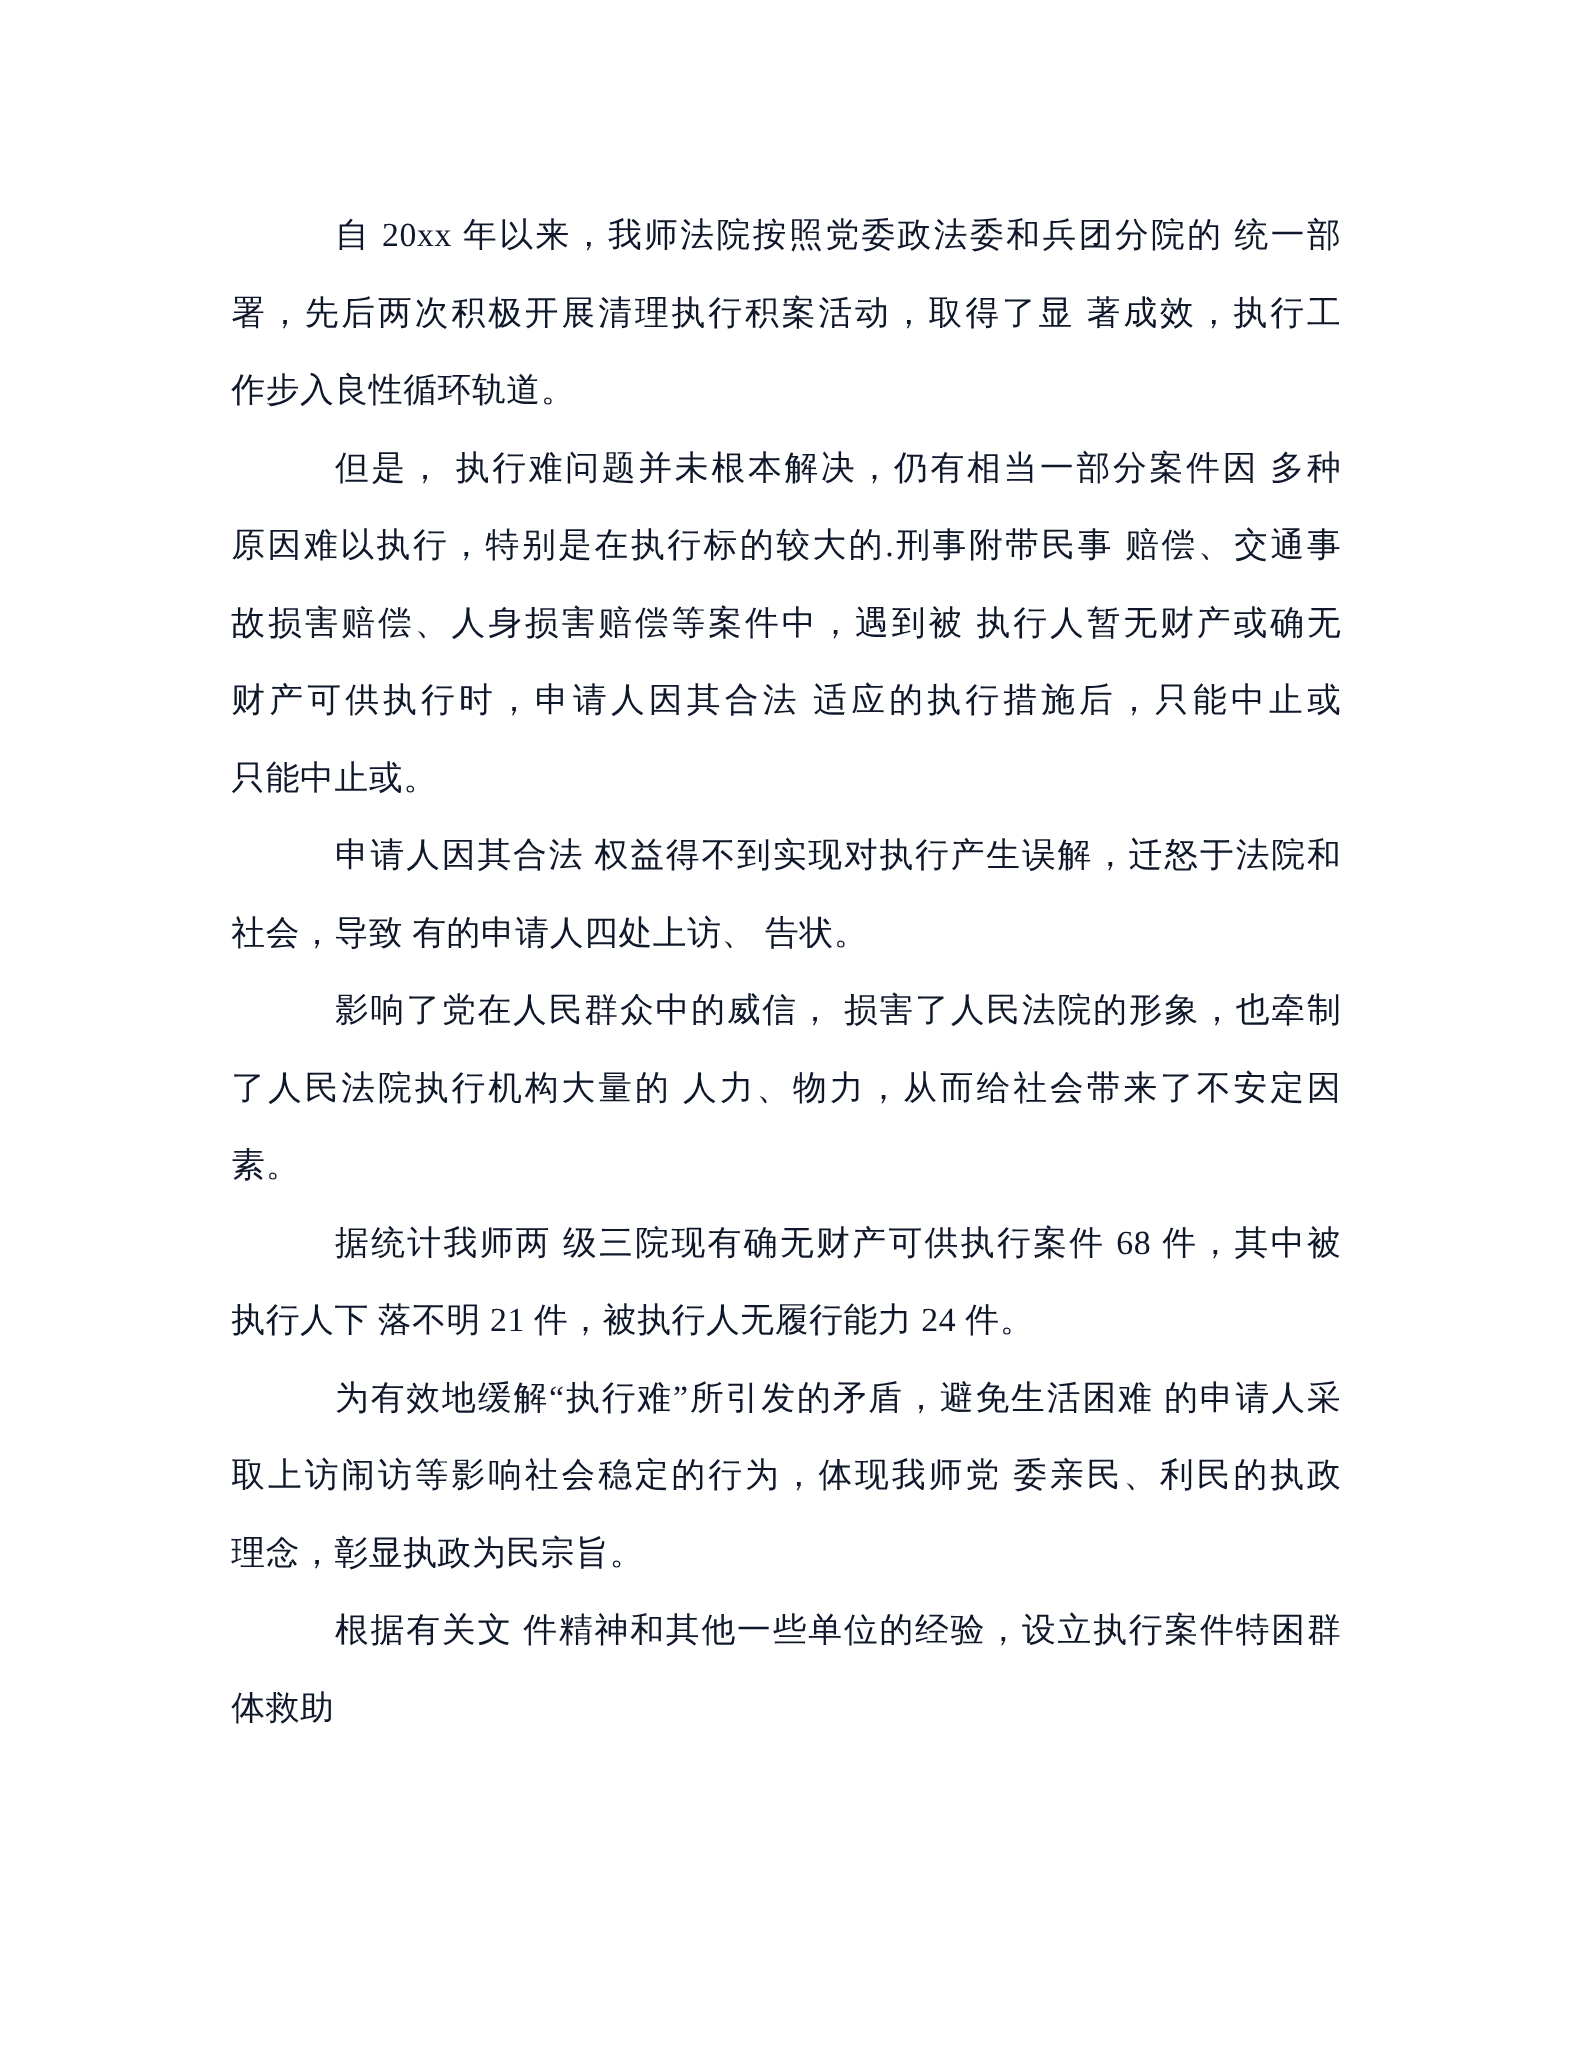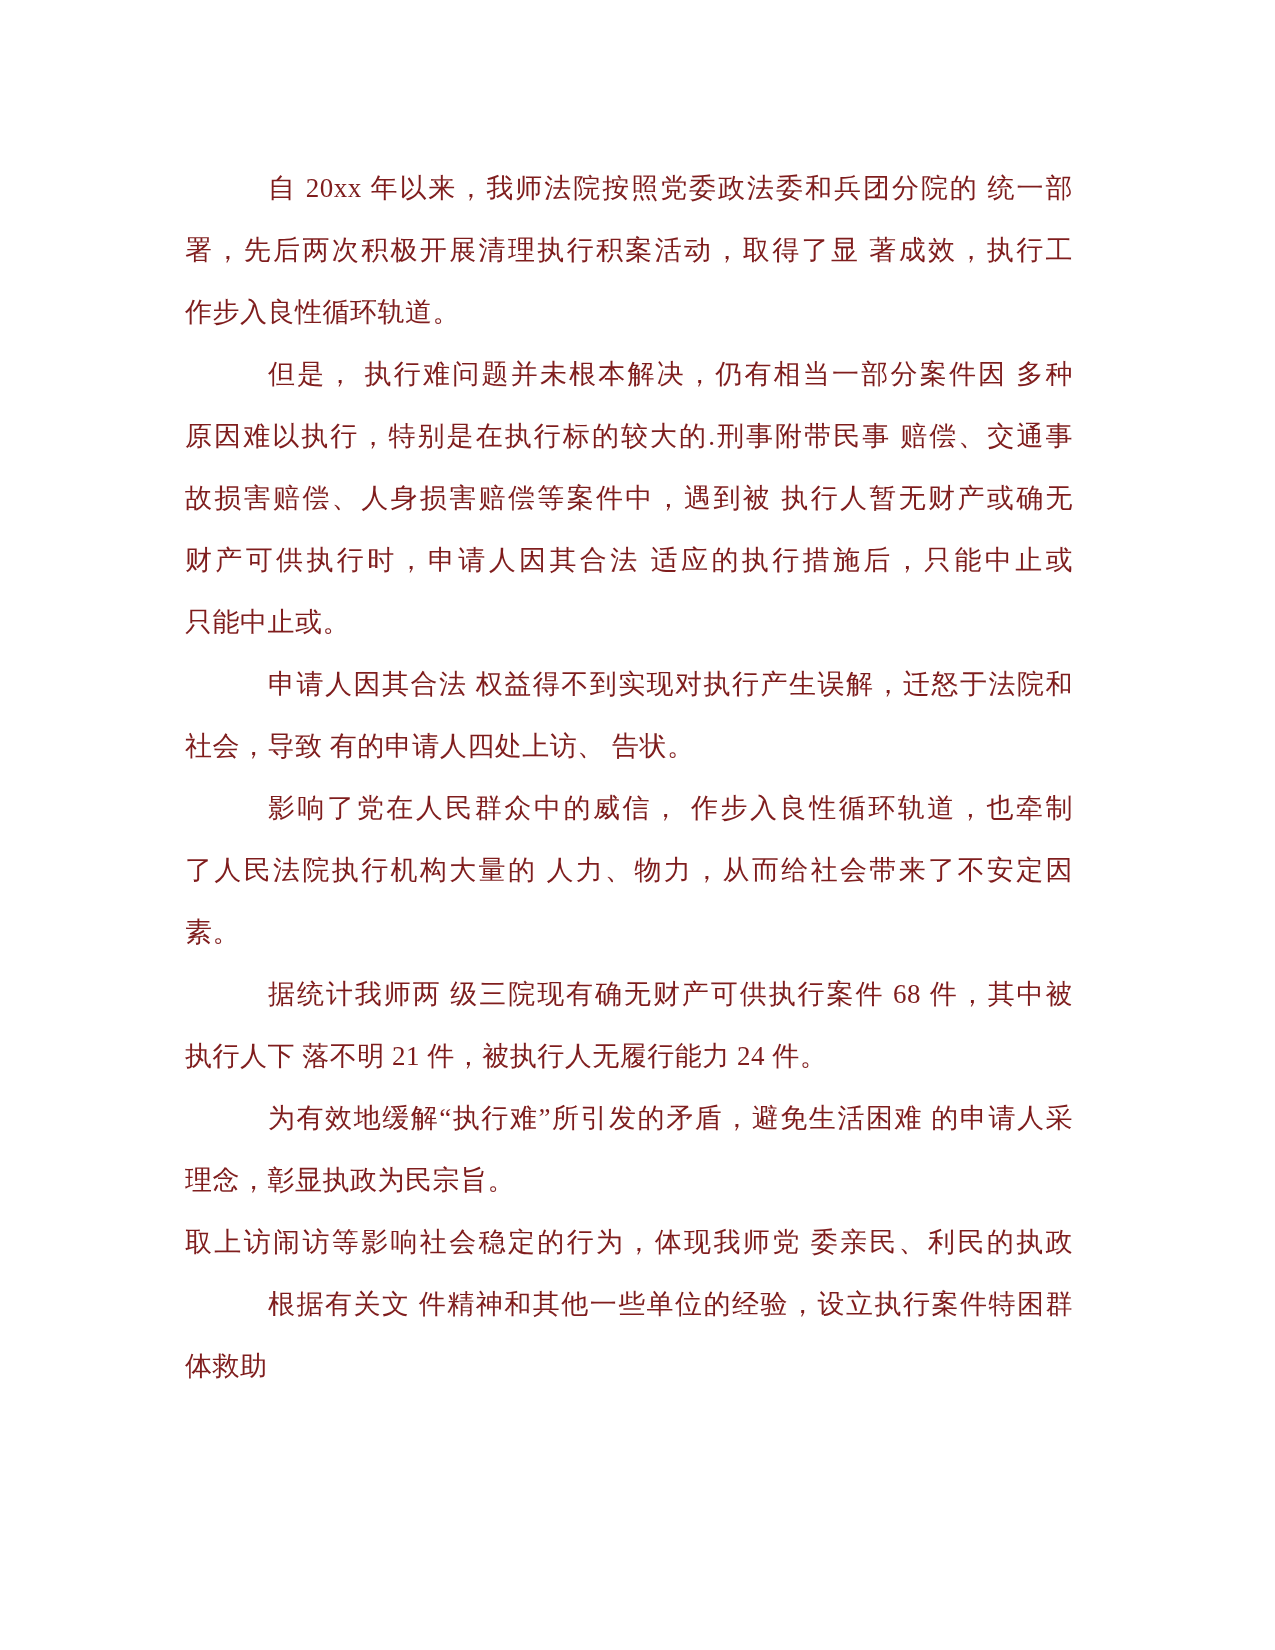--- a/index.html
+++ b/index.html
@@ -7,21 +7,21 @@
     padding: 0;
     background: #ffffff;
   }
   .page {
     position: relative;
     width: 1275px;
     height: 1650px;
     background: #ffffff;
     overflow: hidden;
     font-family: "Liberation Serif", "DejaVu Serif", serif;
-    color: #7f1d1d;
+    color: #0f172a;
   }
   .content {
     position: absolute;
     left: 185px;
     top: 157px;
     width: 888px;
   }
   .paragraph {
     margin: 0;
     padding: 0;
@@ -62,34 +62,34 @@
       <div class="line">财产可供执行时，申请人因其合法 适应的执行措施后，只能中止或</div>
       <div class="line last">只能中止或。</div>
     </div>
 
     <div class="paragraph">
       <div class="line first">申请人因其合法 权益得不到实现对执行产生误解，迁怒于法院和</div>
       <div class="line last">社会，导致 有的申请人四处上访、 告状。</div>
     </div>
 
     <div class="paragraph">
-      <div class="line first">影响了党在人民群众中的威信， 作步入良性循环轨道，也牵制</div>
+      <div class="line first">影响了党在人民群众中的威信， 损害了人民法院的形象，也牵制</div>
       <div class="line">了人民法院执行机构大量的 人力、物力，从而给社会带来了不安定因</div>
       <div class="line last">素。</div>
     </div>
 
     <div class="paragraph">
       <div class="line first">据统计我师两 级三院现有确无财产可供执行案件 68 件，其中被</div>
       <div class="line last">执行人下 落不明 21 件，被执行人无履行能力 24 件。</div>
     </div>
 
     <div class="paragraph">
       <div class="line first">为有效地缓解“执行难”所引发的矛盾，避免生活困难 的申请人采</div>
+      <div class="line">取上访闹访等影响社会稳定的行为，体现我师党 委亲民、利民的执政</div>
       <div class="line last">理念，彰显执政为民宗旨。</div>
-      <div class="line">取上访闹访等影响社会稳定的行为，体现我师党 委亲民、利民的执政</div>
     </div>
 
     <div class="paragraph">
       <div class="line first">根据有关文 件精神和其他一些单位的经验，设立执行案件特困群</div>
       <div class="line last">体救助</div>
     </div>
 
 
   </div>
 </div>

